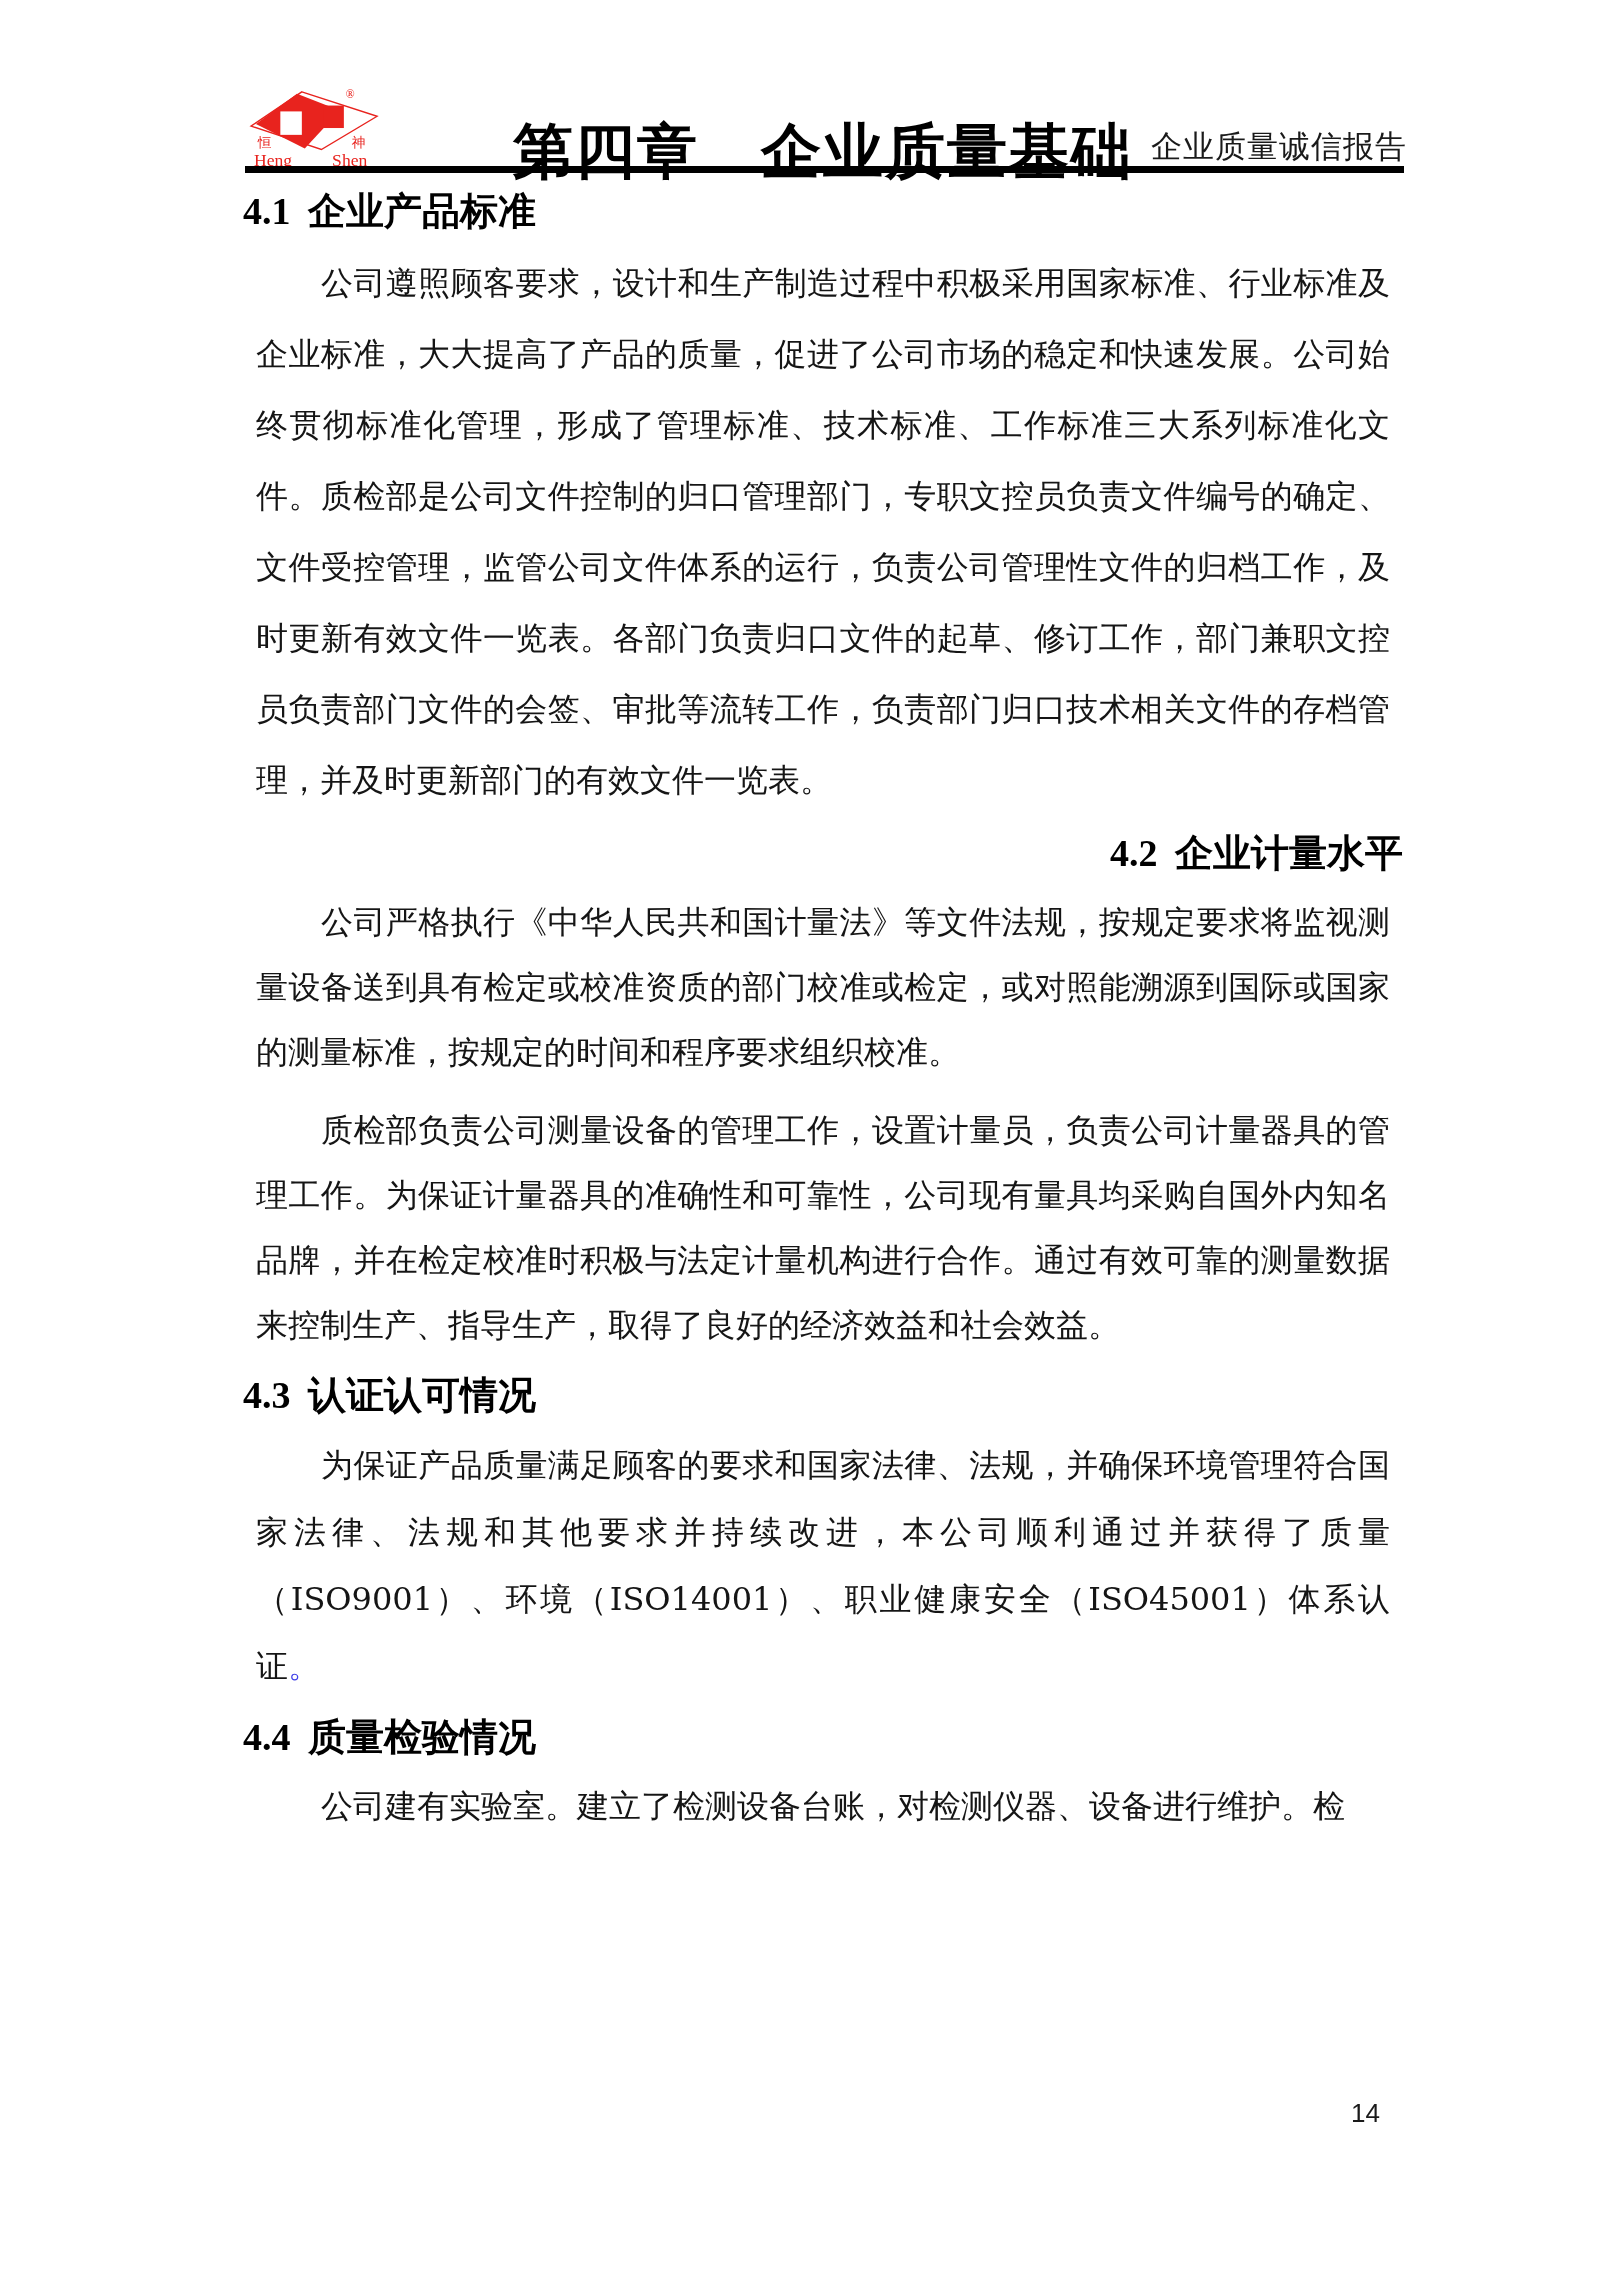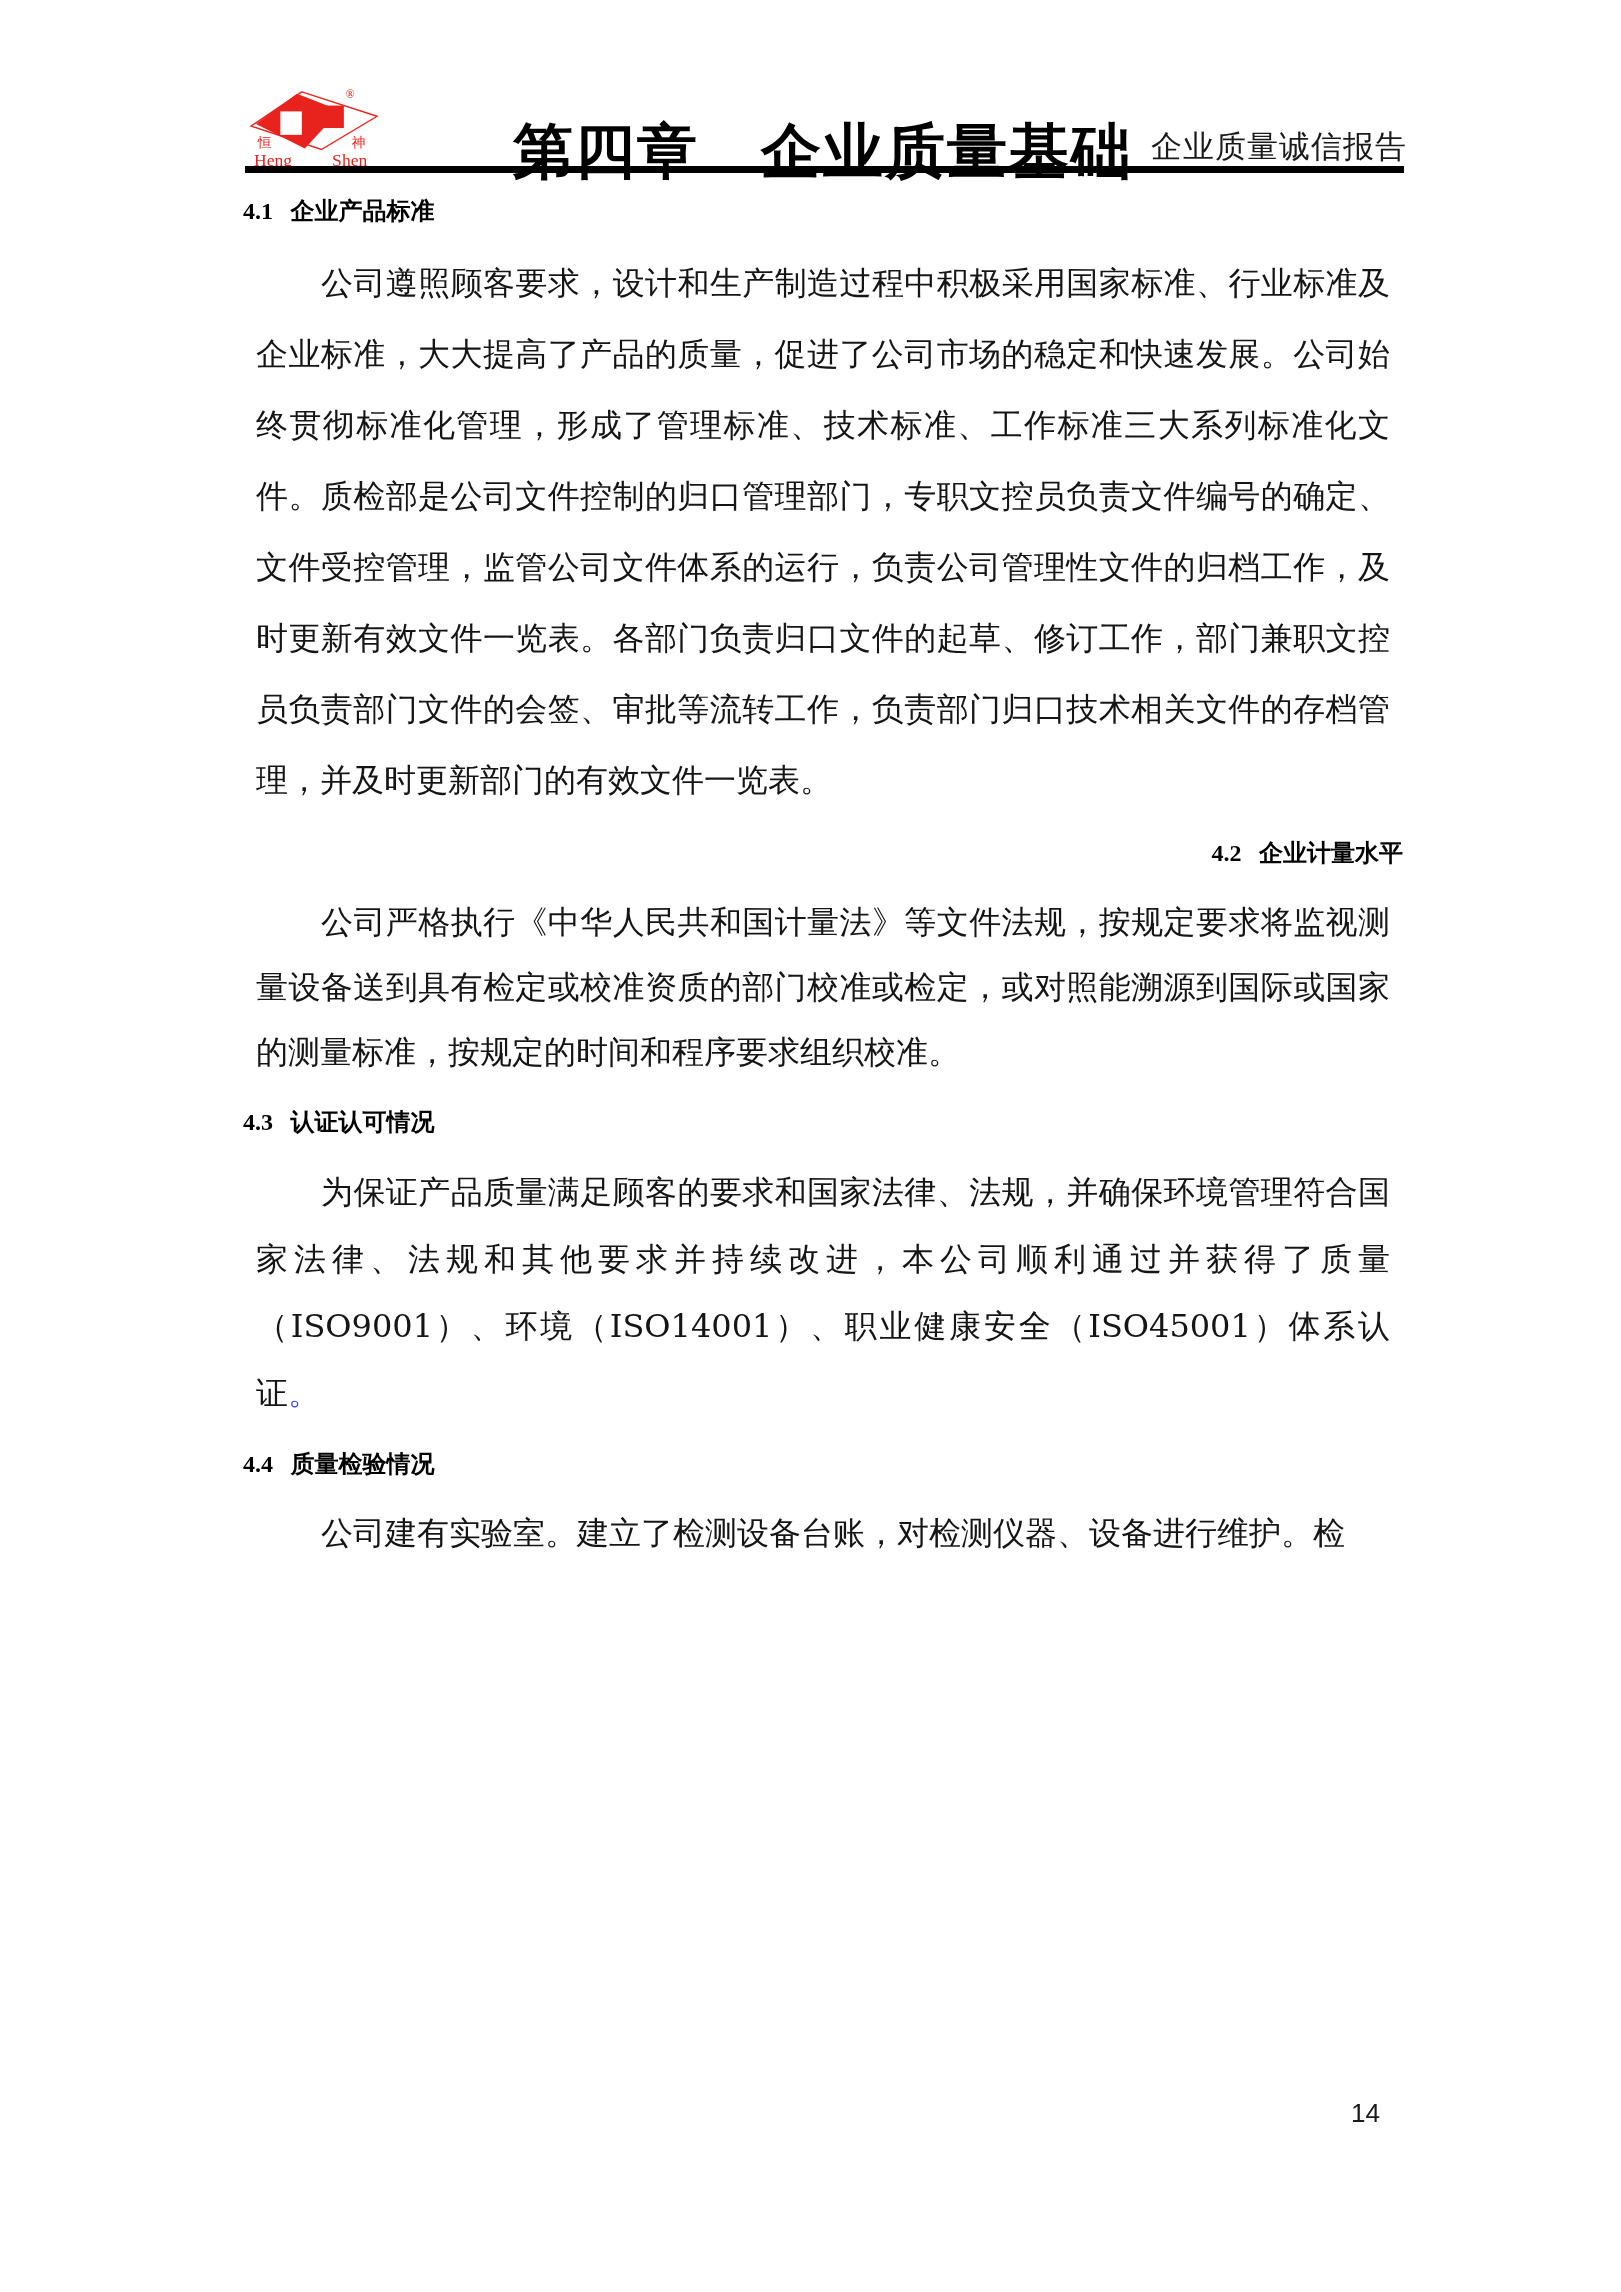--- a/index.html
+++ b/index.html
@@ -22,21 +22,21 @@
   }
 
   
   main { position:absolute; left:243px; top:0; width:1160px; padding-top:116px; }
 
   h1.chapter {
     margin:0; font-size:60px; line-height:71px; font-weight:bold;
     text-align:center; letter-spacing:2px; color:#000;
   }
 
-  h2.sec { margin:0; font-size:24px; line-height:47px; font-weight:bold; color:#000; }
+  h2.sec { margin:0; font-size:38px; line-height:47px; font-weight:bold; color:#000; }
   h2.sec .num { font-family:"Liberation Serif","DejaVu Serif",serif; margin-right:17.6px; }
 
   p.body {
     margin:13px; font-size:32px; text-align:justify; text-indent:65px;
     line-break:strict; color:#151515;
   }
   .lh72 { line-height:71px; }
   .lh68 { line-height:67px; }
   .lh66 { line-height:65px; }
   .mt-h2-1 { margin-top:58px; }
@@ -90,20 +90,21 @@
         <span class="num">4.1</span><span>企业产品标准</span>
       </h2>
       <p class="body lh72 mt-p-1">公司遵照顾客要求，设计和生产制造过程中积极采用国家标准、行业标准及企业标准，大大提高了产品的质量，促进了公司市场的稳定和快速发展。公司始终贯彻标准化管理，形成了管理标准、技术标准、工作标准三大系列标准化文件。质检部是公司文件控制的归口管理部门，专职文控员负责文件编号的确定、文件受控管理，监管公司文件体系的运行，负责公司管理性文件的归档工作，及时更新有效文件一览表。各部门负责归口文件的起草、修订工作，部门兼职文控员负责部门文件的会签、审批等流转工作，负责部门归口技术相关文件的存档管理，并及时更新部门的有效文件一览表。</p>
     </section>
 
     <section>
       <h2 class="sec mt-h2-2">
         <span class="num">4.2</span><span>企业计量水平</span>
       </h2>
       <p class="body lh66 mt-p-2">公司严格执行《中华人民共和国计量法》等文件法规，按规定要求将监视测量设备送到具有检定或校准资质的部门校准或检定，或对照能溯源到国际或国家的测量标准，按规定的时间和程序要求组织校准。</p>
+      <p class="body lh66">质检部负责公司测量设备的管理工作，设置计量员，负责公司计量器具的管理工作。为保证计量器具的准确性和可靠性，公司现有量具均采购自国外内知名品牌，并在检定校准时积极与法定计量机构进行合作。通过有效可靠的测量数据来控制生产、指导生产，取得了良好的经济效益和社会效益。</p>
     </section>
 
     <section>
       <h2 class="sec mt-h2-3">
         <span class="num">4.3</span><span>认证认可情况</span>
       </h2>
       <p class="body lh68 mt-p-3"><span>为保证产品质量满足顾客的要求和国家法律、法规，并确保环境管理符合国家法律、法规和其他要求并持续改进，本公司顺利通过并获得了质量（ISO9001）、环境（ISO14001）、职业健康安全（ISO45001）体系认证</span><span class="blue-punct">。</span></p>
     </section>
 
     <section>

